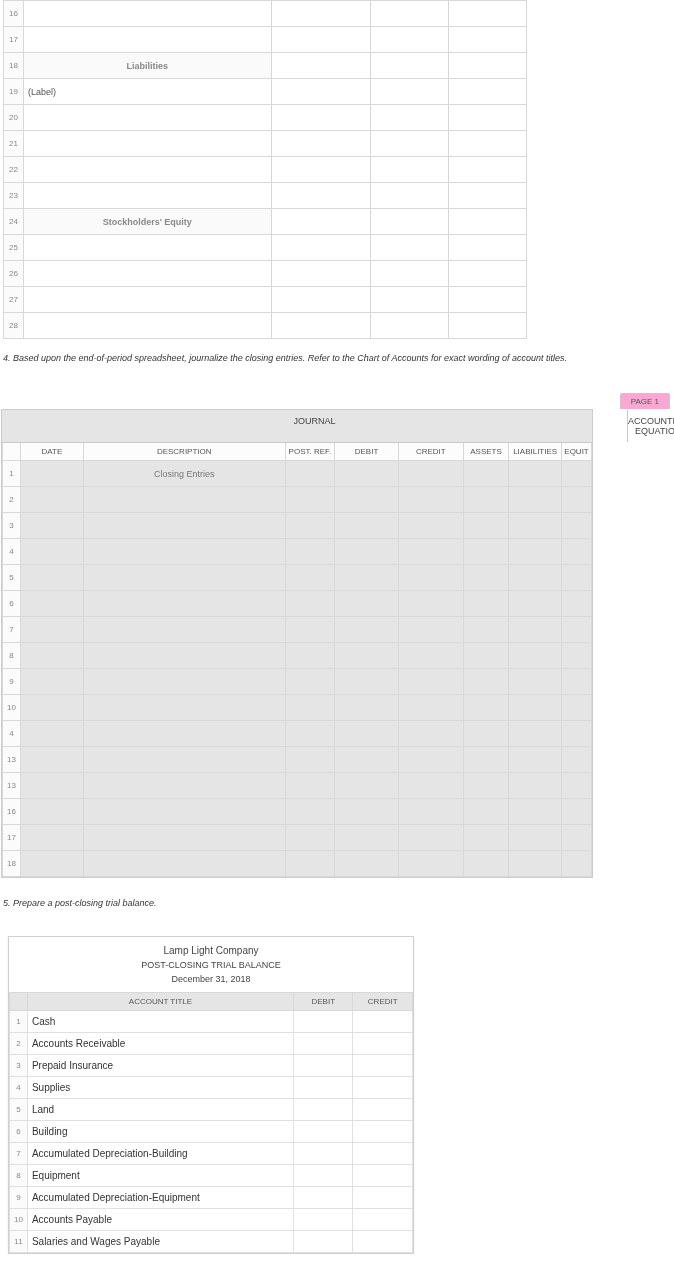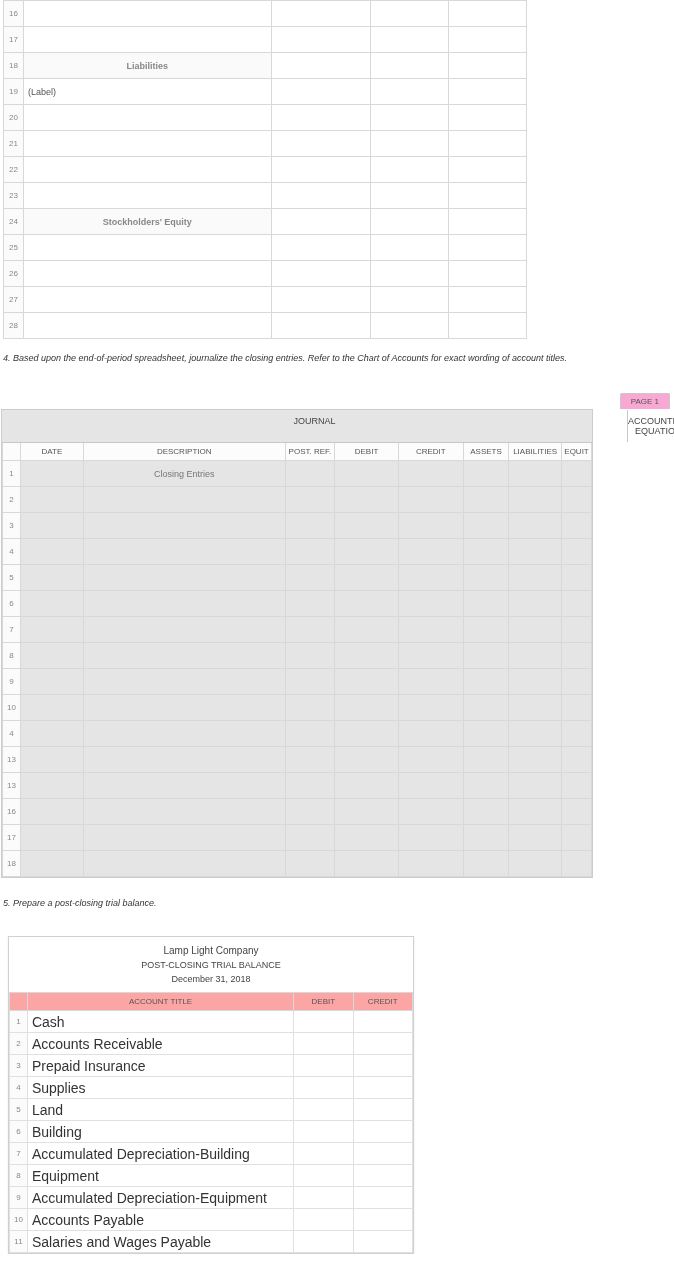--- a/index.html
+++ b/index.html
@@ -132,27 +132,27 @@
     border-collapse: collapse;
     margin-top: 6px;
   }
   .tb th {
     border: 1px solid #d8d8d8;
     font-size: 8px;
     font-weight: normal;
     color: #555;
     padding: 4px 2px;
     text-align: center;
-    background: #fca5a5;
+    background: #e5e5e5;
     margin-left: 36px;
   }
   .tb td {
     border: 1px solid #e0e0e0;
     height: 22px;
-    font-size: 14px;
+    font-size: 10px;
     color: #333;
     padding: 0 4px;
   }
   .tb td.rownum { width: 16px; text-align: center; font-size: 8px; color: #888; background: #fbfbfb; }
   .tb-acct { width: 270px; }
   .tb-amt { width: 60px; }
 </style>
 </head>
 <body>
 

